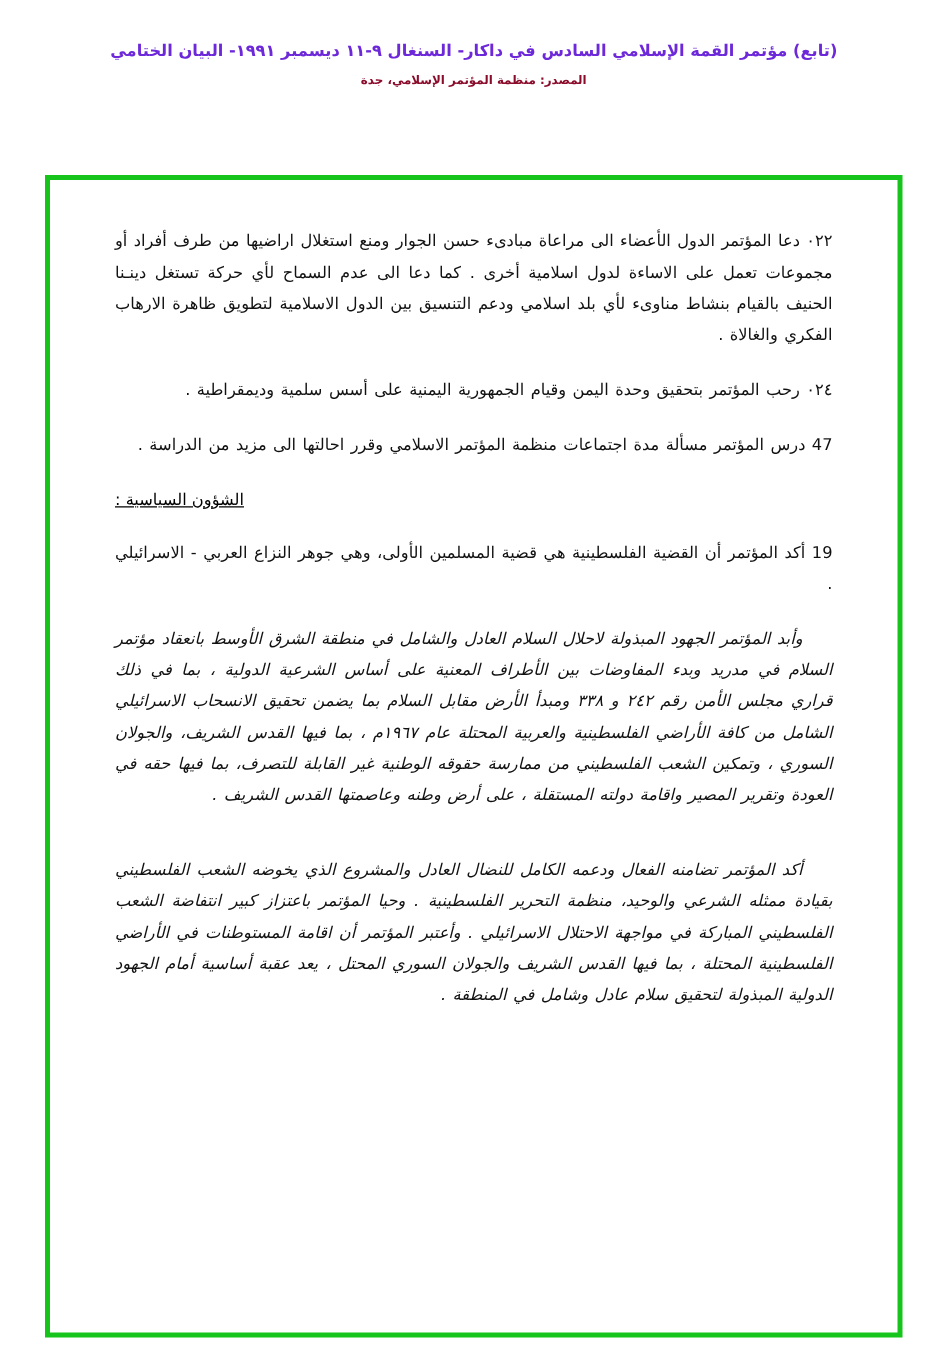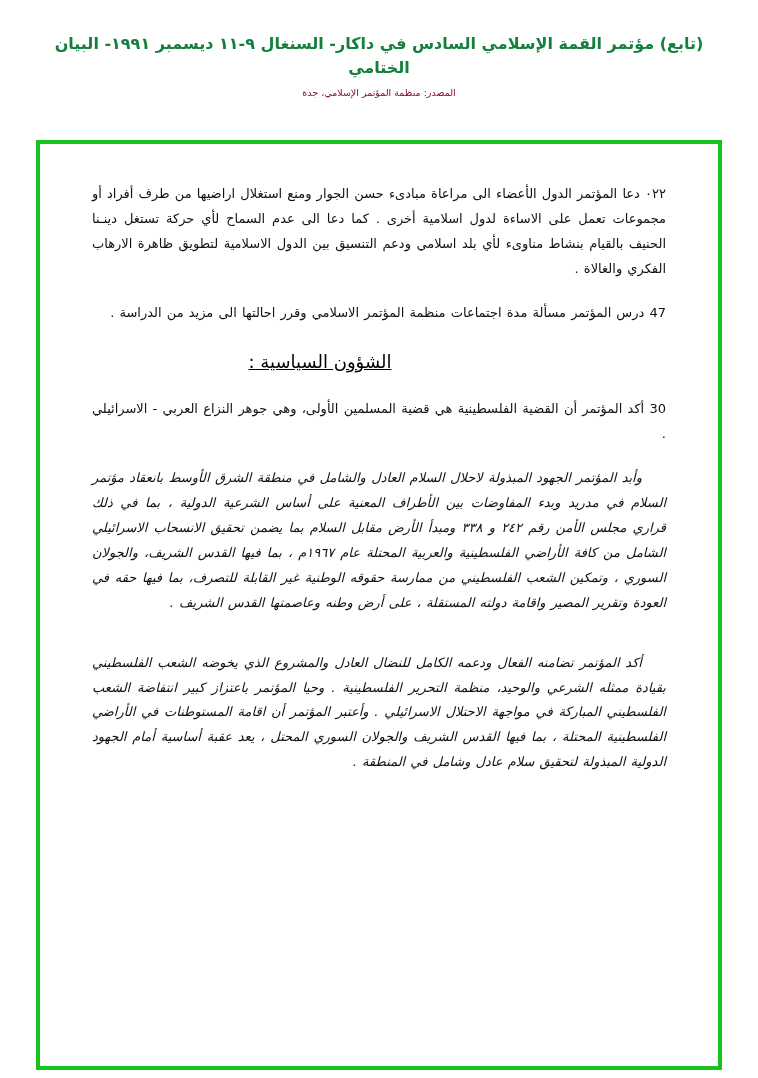--- a/index.html
+++ b/index.html
@@ -21,30 +21,30 @@
     box-sizing: border-box;
     padding: 0;
     position: relative;
   }
   .header {
     text-align: center;
     margin-top: 32px;
     padding: 0 40px;
   }
   .header-title {
-    font-size: 16px;
+    font-size: 13px;
     font-weight: bold;
-    color: #15803d;
+    color: #6d28d9;
     letter-spacing: 0px;
     line-height: 1.5;
     direction: rtl;
   }
   .header-source {
     font-size: 9.5px;
-    font-weight: normal;
+    font-weight: bold;
     color: #8a0b2a;
     margin-top: 7px;
     direction: rtl;
   }
   .frame {
     position: absolute;
     top: 108px;
     right: 36px;
     left: 36px;
     height: 930px;
@@ -73,25 +73,25 @@
     text-align: justify;
     text-justify: inter-word;
     word-spacing: 1px;
     letter-spacing: 0.4px;
   }
   p.para.indent {
     text-indent: 24px;
     font-style: italic;
   }
   .section-head {
-    font-size: 18px;
+    font-size: 13px;
     line-height: 1.9;
     margin: 4px 0 18px 0;
     direction: rtl;
-    text-align: center;
+    text-align: left;
     padding-right: 118px;
   }
   .section-head span.underline {
     text-decoration: underline;
     letter-spacing: 0.6px;
   }
   .gap {
     height: 16px;
   }
 </style>
@@ -102,27 +102,28 @@
 
   <div class="header">
     <div class="header-title">(تابع) مؤتمر القمة الإسلامي السادس في داكار- السنغال ٩-١١ ديسمبر ١٩٩١- البيان الختامي</div>
     <div class="header-source">المصدر: منظمة المؤتمر الإسلامي، جدة</div>
   </div>
 
   <div class="frame">
     <div class="frame-inner">
 
       <p class="para">٠٢٢  دعا المؤتمر الدول الأعضاء الى مراعاة مبادىء حسن الجوار ومنع استغلال اراضيها من طرف أفراد أو مجموعات تعمل على الاساءة لدول اسلامية أخرى . كما دعا الى عدم السماح لأي حركة تستغل دينـنا الحنيف بالقيام بنشاط مناوىء لأي بلد اسلامي ودعم التنسيق بين الدول الاسلامية لتطويق ظاهرة الارهاب الفكري والغالاة .</p>
+      <p class="para">٠٢٤  رحب المؤتمر بتحقيق وحدة اليمن وقيام الجمهورية اليمنية على أسس سلمية وديمقراطية .</p>
       <p class="para">47  درس المؤتمر مسألة مدة اجتماعات منظمة المؤتمر الاسلامي وقرر احالتها الى مزيد من الدراسة .</p>
 
       <div class="section-head">
         <span class="underline">الشؤون السياسية :</span>
       </div>
 
-      <p class="para">30  أكد المؤتمر أن القضية الفلسطينية هي قضية المسلمين الأولى، وهي جوهر النزاع العربي - الاسرائيلي .</p>
+      <p class="para">19  أكد المؤتمر أن القضية الفلسطينية هي قضية المسلمين الأولى، وهي جوهر النزاع العربي - الاسرائيلي .</p>
       <p class="para indent">وأبد المؤتمر الجهود المبذولة لاحلال السلام العادل والشامل في منطقة الشرق الأوسط بانعقاد مؤتمر السلام في مدريد وبدء المفاوضات بين الأطراف المعنية على أساس الشرعية الدولية ، بما في ذلك قراري مجلس الأمن رقم ٢٤٢ و ٣٣٨ ومبدأ الأرض مقابل السلام بما يضمن تحقيق الانسحاب الاسرائيلي الشامل من كافة الأراضي الفلسطينية والعربية المحتلة عام ١٩٦٧م ، بما فيها القدس الشريف، والجولان السوري ، وتمكين الشعب الفلسطيني من ممارسة حقوقه الوطنية غير القابلة للتصرف، بما فيها حقه في العودة وتقرير المصير واقامة دولته المستقلة ، على أرض وطنه وعاصمتها القدس الشريف .</p>
 
       <div class="gap"></div>
 
       <p class="para indent">أكد المؤتمر تضامنه الفعال ودعمه الكامل للنضال العادل والمشروع الذي يخوضه الشعب الفلسطيني بقيادة ممثله الشرعي والوحيد، منظمة التحرير الفلسطينية . وحيا المؤتمر باعتزاز كبير انتفاضة الشعب الفلسطيني المباركة في مواجهة الاحتلال الاسرائيلي . وأعتبر المؤتمر أن اقامة المستوطنات في الأراضي الفلسطينية المحتلة ، بما فيها القدس الشريف والجولان السوري المحتل ، يعد عقبة أساسية أمام الجهود الدولية المبذولة لتحقيق سلام عادل وشامل في المنطقة .</p>
 
     </div>
   </div>
 
 </div>

